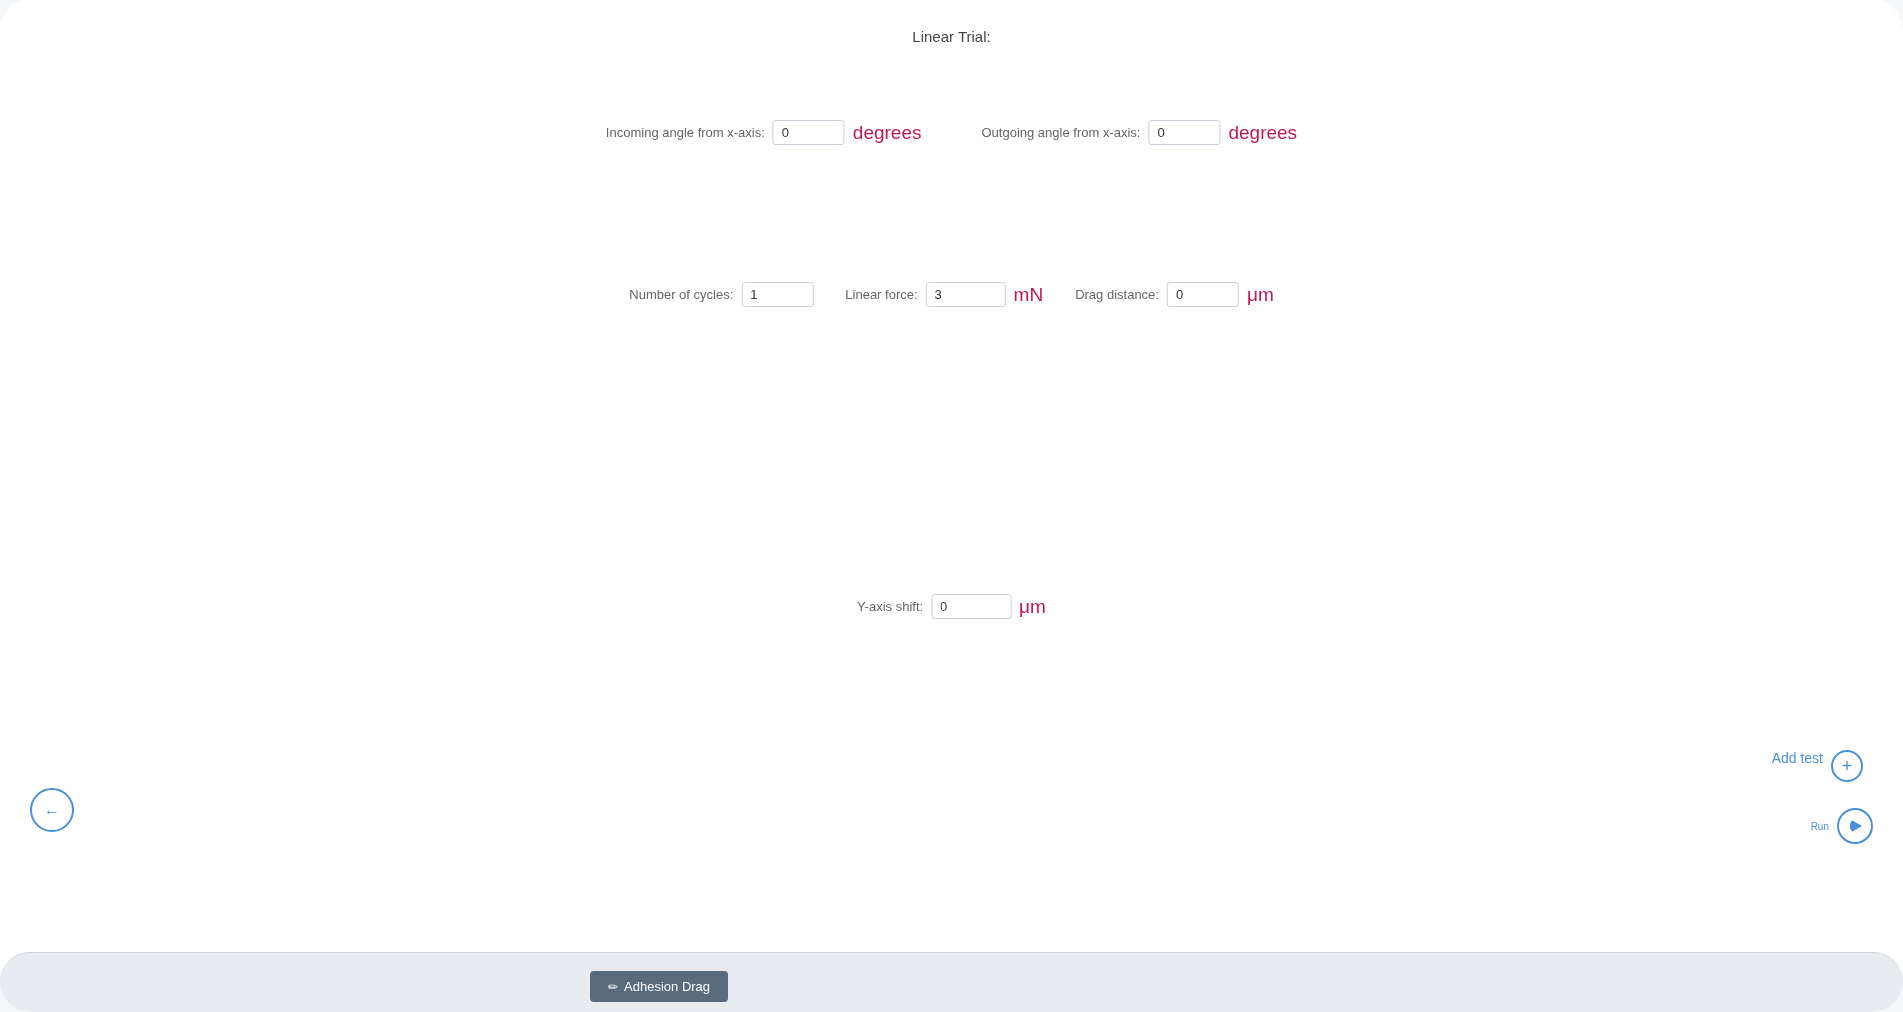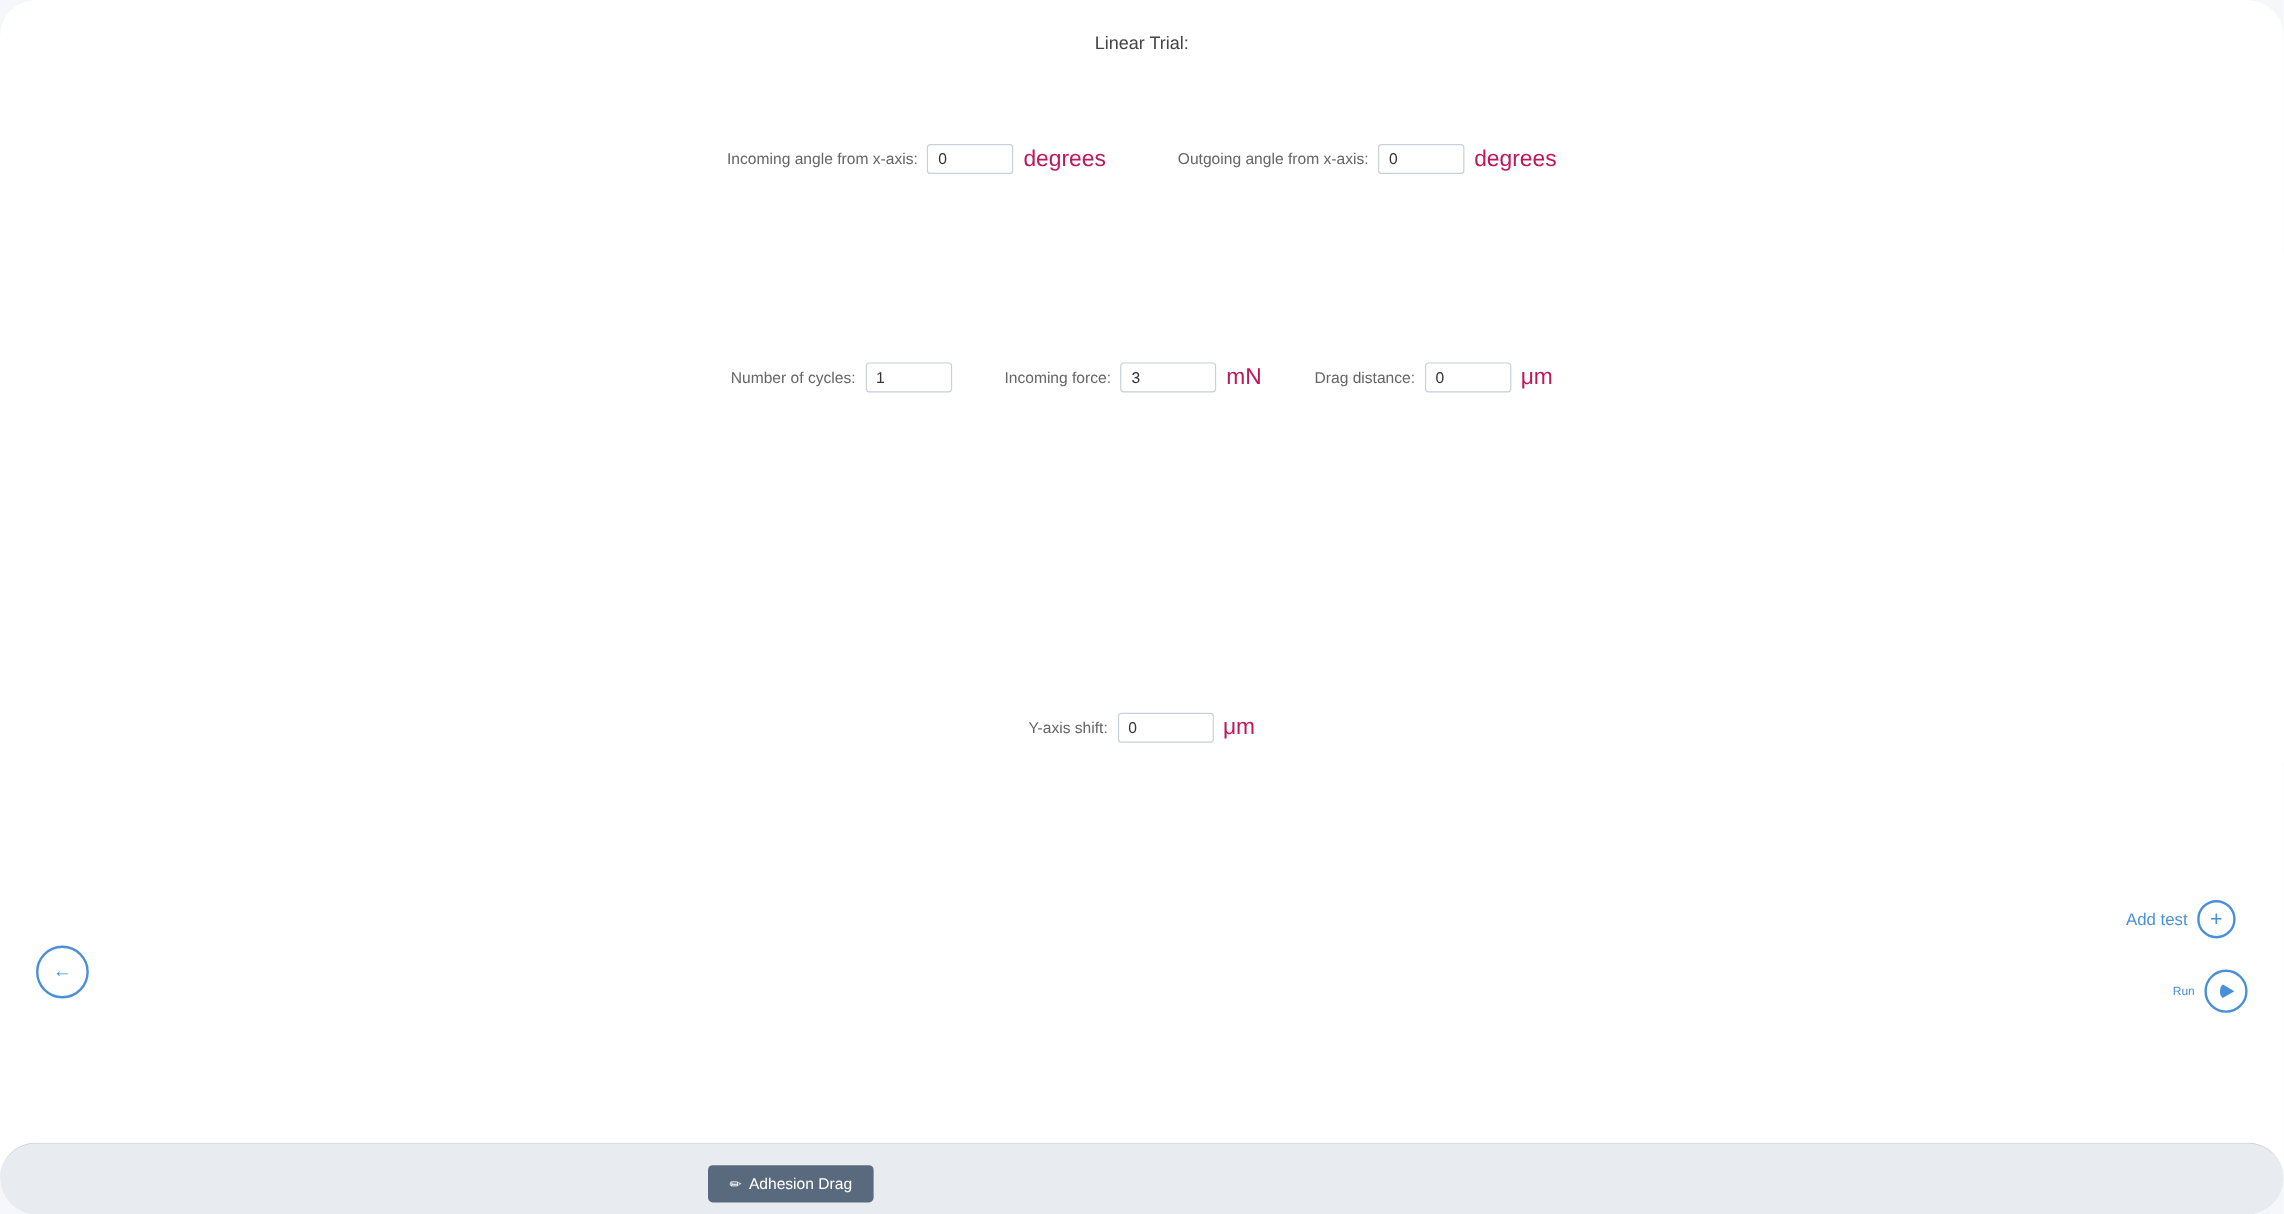--- a/index.html
+++ b/index.html
@@ -82,22 +82,21 @@
       white-space: nowrap;
     }
 
     
     .row-cycles {
       top: 282px;
       left: 50%;
       transform: translateX(-50%);
       display: flex;
       align-items: flex-end;
-      gap: 44px;
-      margin-top: 20px;
+      gap: 32px;
     }
 
     
     .row-yaxis {
       top: 594px;
       left: 50%;
       transform: translateX(-50%);
       display: flex;
       align-items: flex-start;
       gap: 8px;
@@ -153,21 +152,20 @@
       color: #4a90d9;
       font-size: 18px;
     }
 
     
     .add-test-btn {
       position: absolute;
       right: 40px;
       bottom: 230px;
       display: flex;
-      align-items: center;
       gap: 8px;
       color: #4a90d9;
       font-size: 14px;
       cursor: pointer;
       background: none;
       border: none;
     }
 
     .add-test-circle {
       width: 32px;
@@ -236,21 +234,21 @@
       <span class="field-unit">degrees</span>
     </div>
   </div>
 
   <div class="form-section row-cycles">
     <div class="field-group">
       <span class="field-label">Number of cycles:</span>
       <input class="field-input" style="width: 72px;" type="text" value="1">
     </div>
     <div class="field-group">
-      <span class="field-label">Incoming force:</span>
+      <span class="field-label">Linear force:</span>
       <input class="field-input" style="width: 80px;" type="text" value="3">
       <span class="field-unit">mN</span>
     </div>
     <div class="field-group">
       <span class="field-label">Drag distance:</span>
       <input class="field-input" style="width: 72px;" type="text" value="0">
       <span class="field-unit">μm</span>
     </div>
   </div>
 

